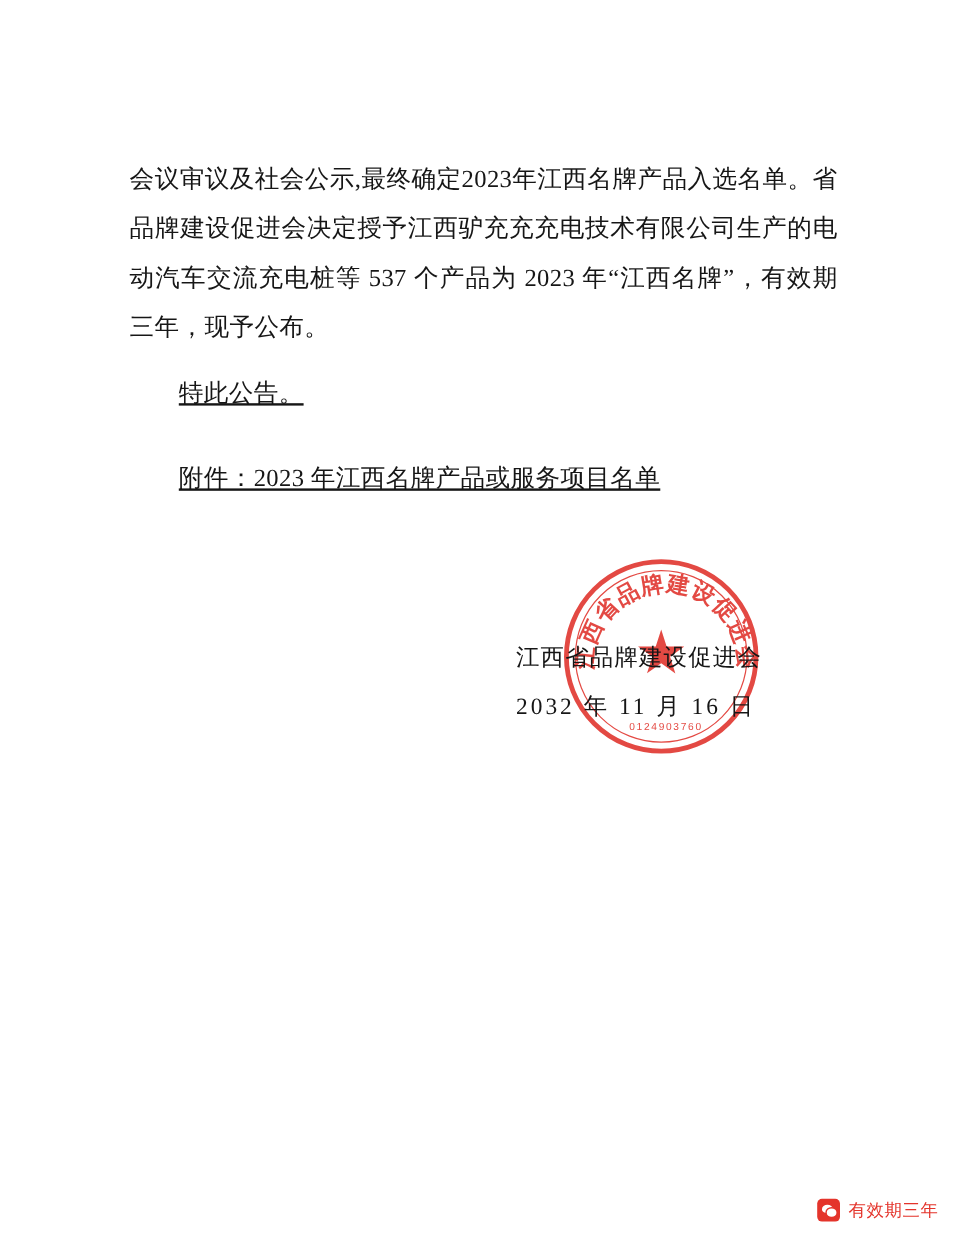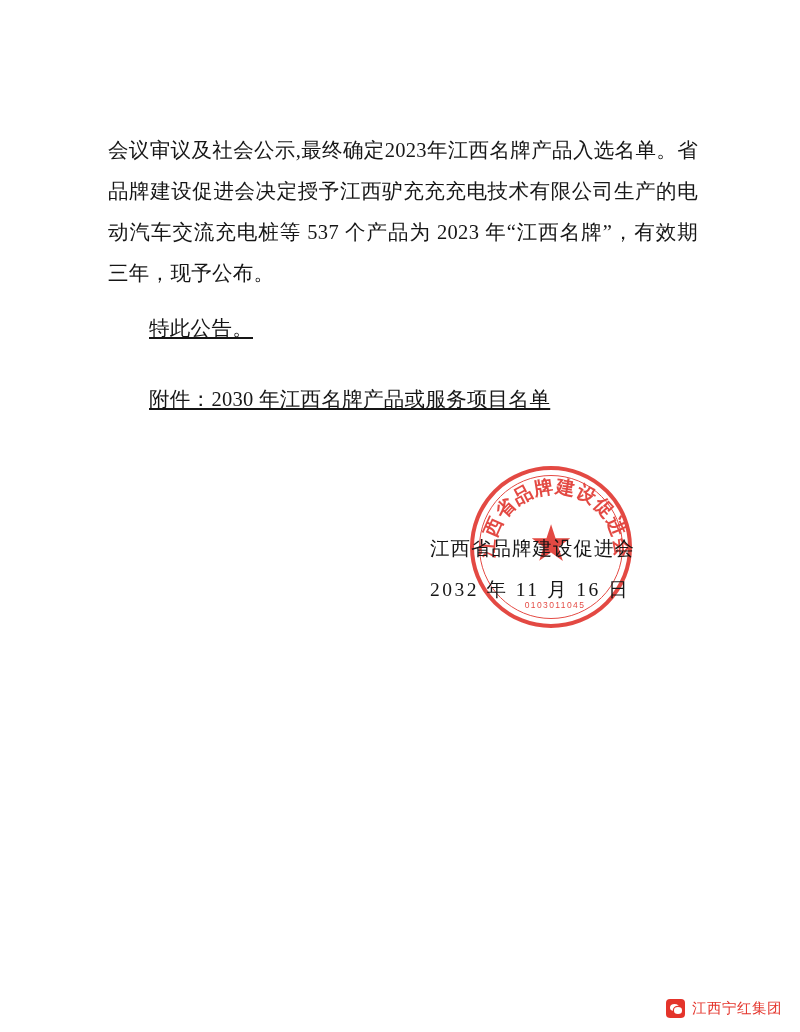--- a/index.html
+++ b/index.html
@@ -174,40 +174,40 @@
 </head>
 <body>
 
 <div class="page">
 
   <div class="body-text">
     <p class="para">会议审议及社会公示,最终确定2023年江西名牌产品入选名单。省品牌建设促进会决定授予江西驴充充充电技术有限公司生产的电动汽车交流充电桩等 537 个产品为 2023 年“江西名牌”，有效期三年，现予公布。</p>
     <div class="spacer-sm"></div>
     <p class="para indent">特此公告。</p>
     <div class="spacer-md"></div>
-    <p class="para indent">附件：2030 年江西名牌产品或服务项目名单</p>
+    <p class="para indent">附件：2023 年江西名牌产品或服务项目名单</p>
   </div>
 
   <div class="seal">
     <div class="seal-inner-ring"></div>
     <svg class="seal-arc-text" viewBox="0 0 162 162">
       <defs>
         <path id="sealArc" d="M 20,84 A 61,61 0 1 1 142,84" fill="none"></path>
       </defs>
       <text>
         <textPath href="#sealArc" startOffset="50%" text-anchor="middle">江西省品牌建设促进会</textPath>
       </text>
     </svg>
     <div class="seal-star">★</div>
-    <div class="seal-bottom-text">0103011045</div>
+    <div class="seal-bottom-text">0124903760</div>
   </div>
 
   <div class="signature-block">
     <div class="sig-line">江西省品牌建设促进会</div>
     <div class="sig-line sig-date">2032 年 11 月 16 日</div>
   </div>
 
   <div class="footer">
     <span class="wechat-badge"></span>
-    <span class="footer-label">江西宁红集团</span>
+    <span class="footer-label">有效期三年</span>
   </div>
 
 </div>
 
 </body></html>

